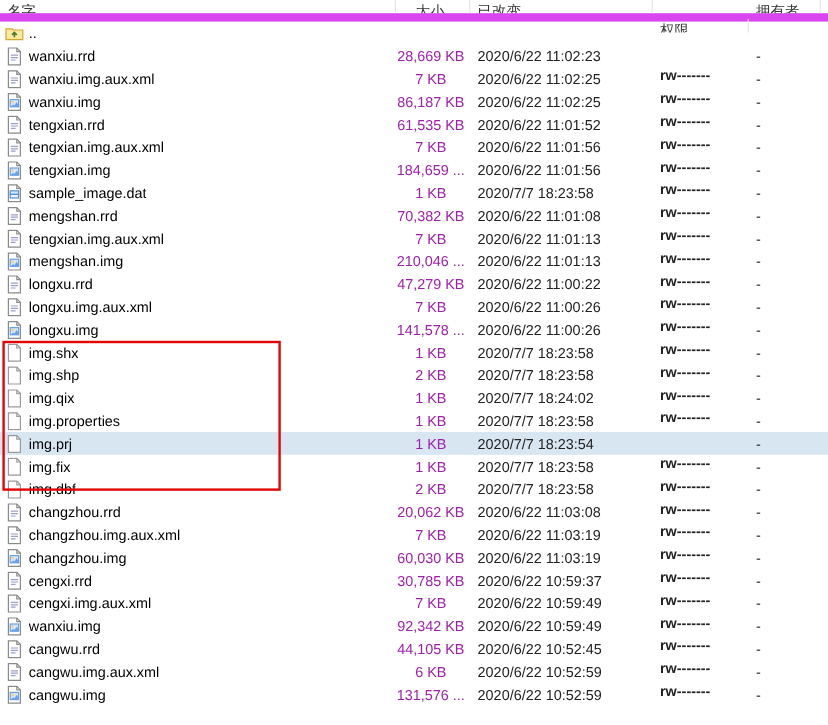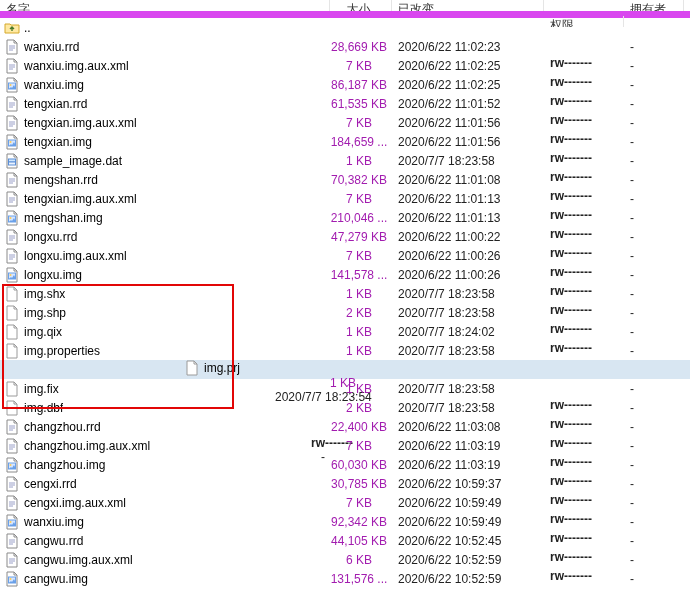--- a/index.html
+++ b/index.html
@@ -36,21 +36,21 @@
     overflow: hidden;
   }
   .rows { position: relative; }
   .row {
     display: flex;
     height: 19px;
     align-items: center;
     white-space: nowrap;
     position: relative;
   }
-  .row.selected { background: #d8e6f2; flex-direction: column; }
+  .row.selected { background: #d8e6f2; }
   .row .col-name { display: flex; align-items: center; gap: 4px; padding-left: 4px;}
   .row .col-size { color: #a21caf; }
   .row .col-date { color: #222; }
   .row .col-perm { color: #222; font-weight: bold; }
   .row .col-owner{ color: #222; }
   .icon {
     width: 16px; height: 16px; flex: 0 0 16px;
     display: inline-flex; align-items: center; justify-content: center;
   }
   .redbox {
@@ -420,21 +420,21 @@
         <div class="col-name">
           <span class="icon">
             <svg width="16" height="16" viewBox="0 0 16 16">
     <path d="M3 1h7l3 3v11H3z" fill="#ffffff" stroke="#8a8a8a"></path>
     <path d="M10 1v3h3" fill="none" stroke="#8a8a8a"></path>
     <path d="M5 7h6M5 9h6M5 11h4" stroke="#9aa0c8"></path>
   </svg>
           </span>
           <span class="filename">changzhou.rrd</span>
         </div>
-        <div class="col-size">22,400 KB</div>
+        <div class="col-size">20,062 KB</div>
         <div class="col-date">2020/6/22 11:03:08</div>
         <div class="col-perm">rw-------</div>
         <div class="col-owner">-</div>
       </div>
       <div class="row">
         <div class="col-name">
           <span class="icon">
             <svg width="16" height="16" viewBox="0 0 16 16">
     <path d="M3 1h7l3 3v11H3z" fill="#ffffff" stroke="#8a8a8a"></path>
     <path d="M10 1v3h3" fill="none" stroke="#8a8a8a"></path>

